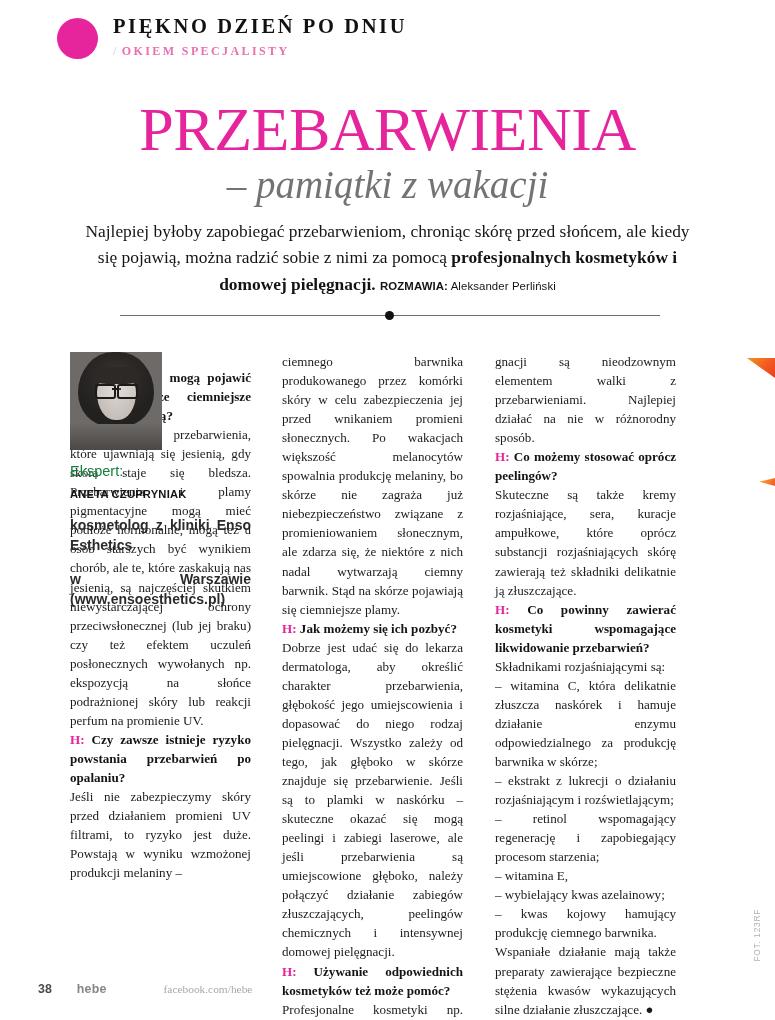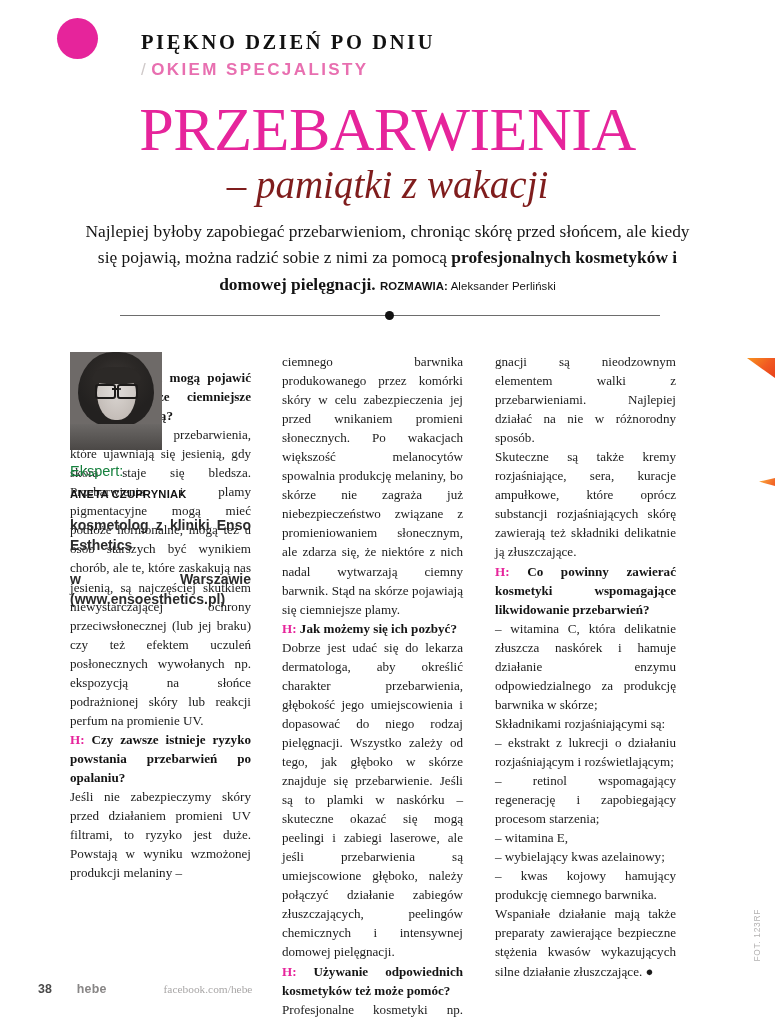--- a/index.html
+++ b/index.html
@@ -14,34 +14,34 @@
   .page{position:relative;width:775px;height:1020px;}
 
   
   .masthead{
     position:absolute;left:57px;top:16px;width:640px;height:62px;
   }
   .dot-logo{
     position:absolute;left:0;top:2px;width:41px;height:41px;border-radius:50%;
     background:#e6249b;
   }
-  .mh-text{position:absolute;left:56px;top:16px;margin-left:28px;}
+  .mh-text{position:absolute;left:56px;top:0;}
   .mh-title{
     font-family:"Liberation Serif", serif;
     font-weight:bold;
     font-size:20.5px;
     letter-spacing:2.6px;
     color:#111;
     line-height:1.05;
     white-space:nowrap;
   }
   .mh-sub{
-    font-family:Liberation Sans, sans-serif;
-    font-weight:bold;
-    font-size:17px;
+    font-family:Liberation Serif, serif;
+    font-weight:bold;
+    font-size:12px;
     letter-spacing:2.4px;
     color:#e86fb0;
     margin-top:6px;
     white-space:nowrap;
   }
   .mh-sub .slash{color:#cfc9c9;font-weight:normal;margin-right:3px;}
 
   
   .headline{
     position:absolute;left:0;top:100px;width:775px;text-align:center;
@@ -51,21 +51,21 @@
     font-size:62px;
     letter-spacing:-0.5px;
     color:#e6249b;
     line-height:0.95;
     font-weight:normal;
   }
   .headline .sub{
     font-family:"Liberation Serif", serif;
     font-style:italic;
     font-size:39px;
-    color:#7f1d1d;
+    color:#737373;
     line-height:1.05;
     margin-top:6px;
   }
 
   .lead{
     position:absolute;left:85px;top:218px;width:605px;
     text-align:center;
     font-family:"Liberation Serif", serif;
     font-size:17.4px;
     line-height:1.52;
@@ -291,25 +291,26 @@
       <p class="q"><span class="tag">H:</span> <span>Jak możemy się ich pozbyć?</span></p>
       <p class="a">Dobrze jest udać się do lekarza dermatologa, aby określić charakter przebarwienia, głębokość jego umiejscowienia i dopasować do niego rodzaj pielęgnacji. Wszystko zależy od tego, jak głęboko w skórze znajduje się przebarwienie. Jeśli są to plamki w naskórku – skuteczne okazać się mogą peelingi i zabiegi laserowe, ale jeśli przebarwienia są umiejscowione głęboko, należy połączyć działanie zabiegów złuszczających, peelingów chemicznych i intensywnej domowej pielęgnacji.</p>
 
       <p class="q"><span class="tag">H:</span> <span>Używanie odpowiednich kosmetyków też może pomóc?</span></p>
       <p class="a">Profesjonalne kosmetyki np. peelingi mechaniczne i chemiczne regularnie stosowane w ramach domowej pielę-</p>
     </div>
 
     <div class="col col3">
       <p class="a">gnacji są nieodzownym elementem walki z przebarwieniami. Najlepiej działać na nie w różnorodny sposób.</p>
 
+      <p class="q"><span class="tag">H:</span> <span>Co możemy stosować oprócz peelingów?</span></p>
       <p class="a">Skuteczne są także kremy rozjaśniające, sera, kuracje ampułkowe, które oprócz substancji rozjaśniających skórę zawierają też składniki delikatnie ją złuszczające.</p>
 
       <p class="q"><span class="tag">H:</span> <span>Co powinny zawierać kosmetyki wspomagające likwidowanie przebarwień?</span></p>
+      <p class="a">Składnikami rozjaśniającymi są:</p>
       <p class="a">– witamina C, która delikatnie złuszcza naskórek i hamuje działanie enzymu odpowiedzialnego za produkcję barwnika w skórze;</p>
-      <p class="a">Składnikami rozjaśniającymi są:</p>
       <p class="a">– ekstrakt z lukrecji o działaniu rozjaśniającym i rozświetlającym;</p>
       <p class="a">– retinol wspomagający regenerację i zapobiegający procesom starzenia;</p>
       <p class="a">– witamina E,</p>
       <p class="a">– wybielający kwas azelainowy;</p>
       <p class="a">– kwas kojowy hamujący produkcję ciemnego barwnika.</p>
       <p class="a">Wspaniałe działanie mają także preparaty zawierające bezpieczne stężenia kwasów wykazujących silne działanie złuszczające. ●</p>
     </div>
   </div>
 
   <div class="footer">

